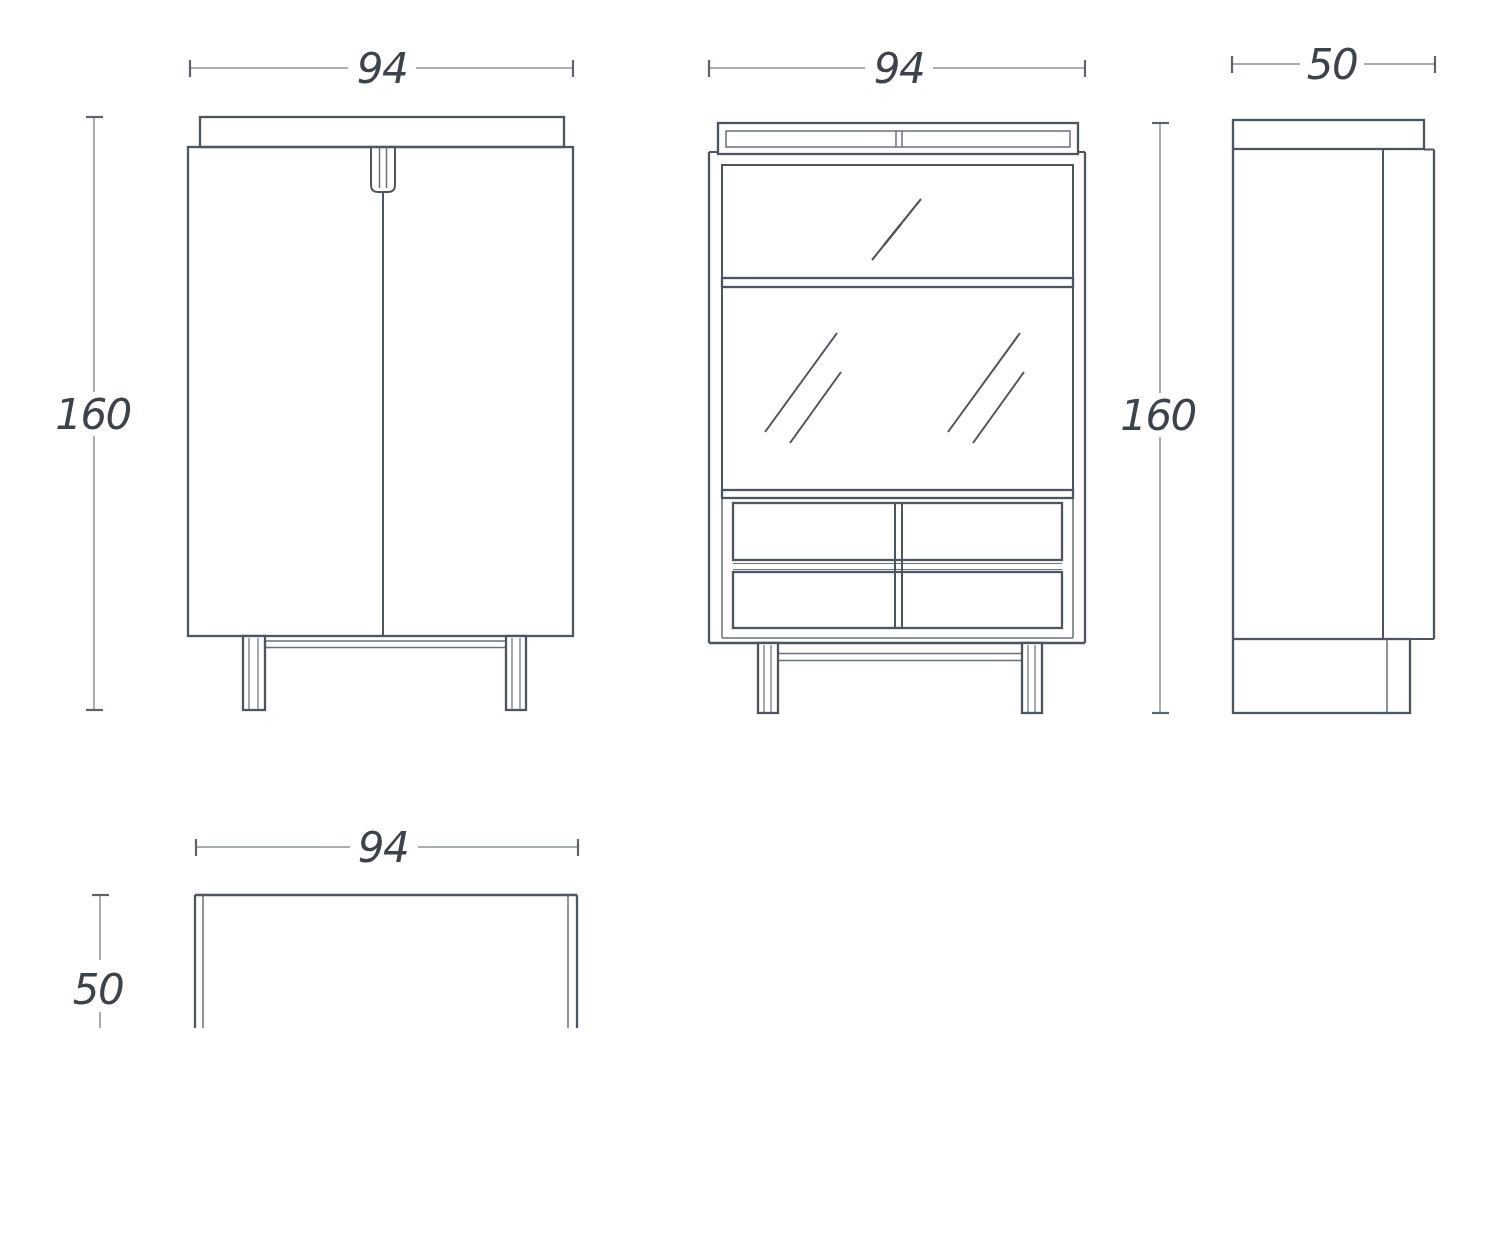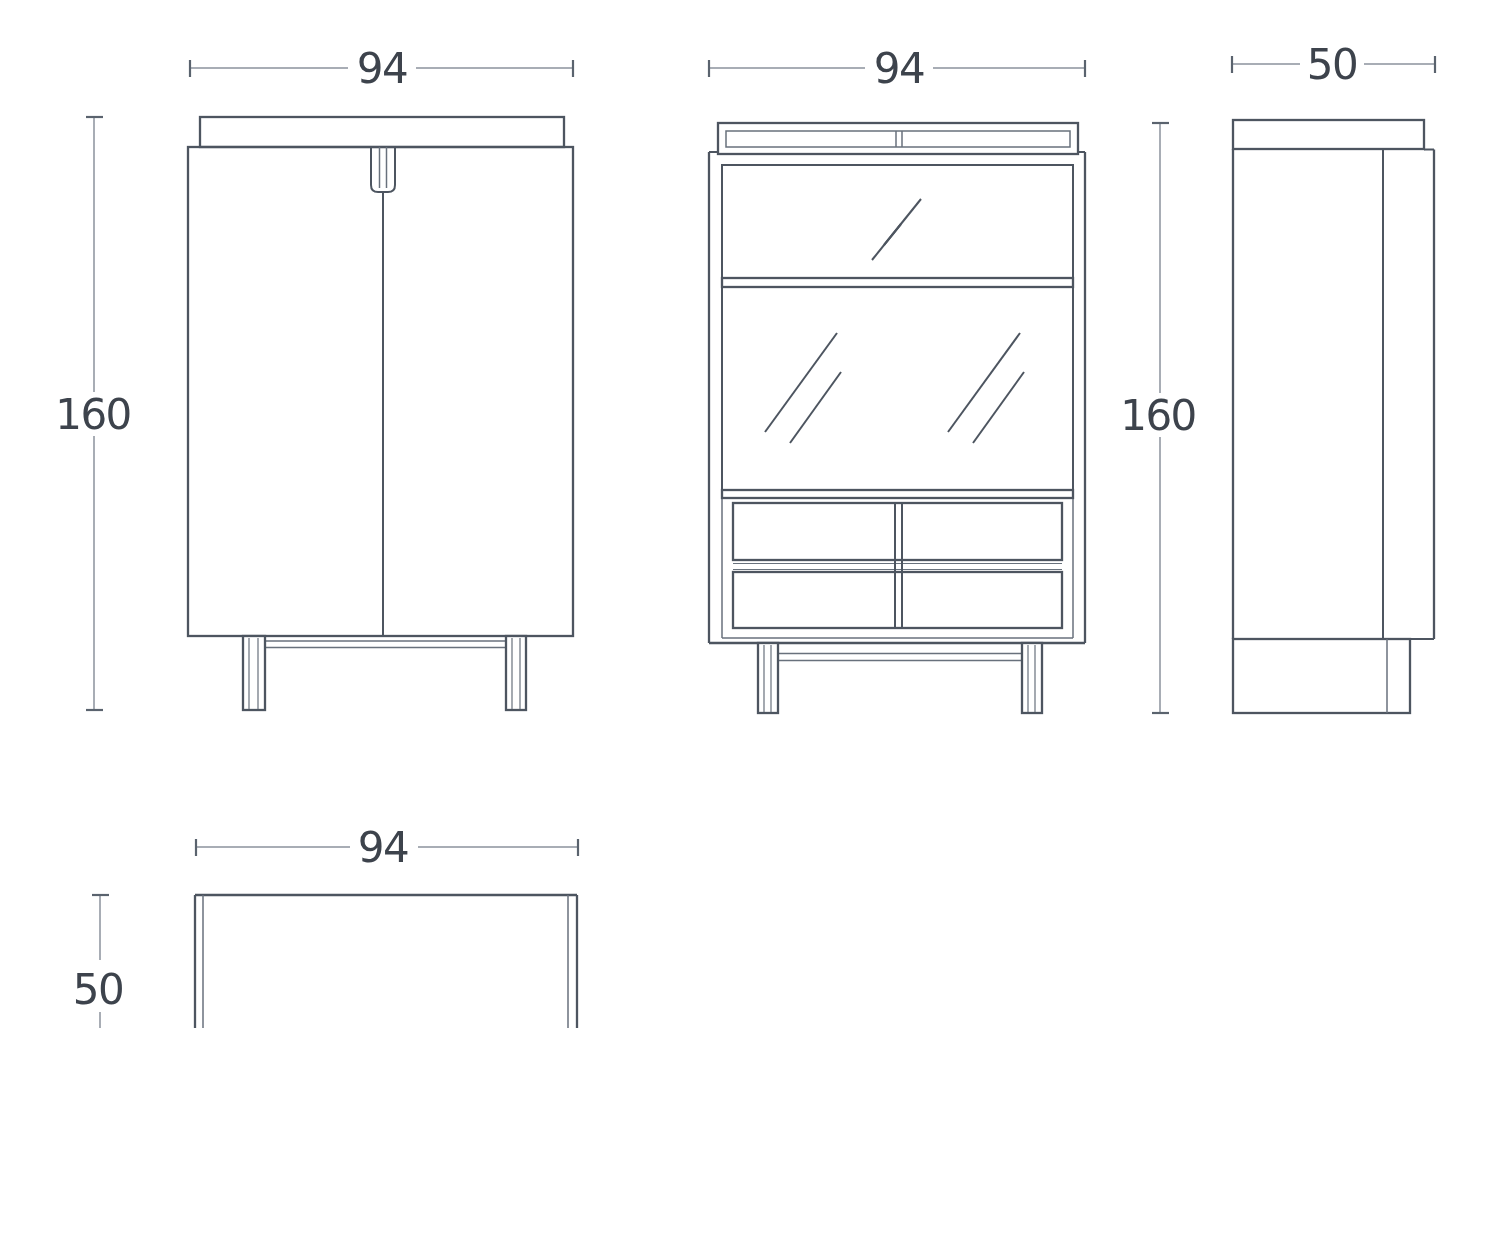--- a/index.html
+++ b/index.html
@@ -4,21 +4,21 @@
 <style>
   :root{
     --c-line:#4d5560;
     --c-line-light:#68717c;
     --c-dim:#a8adb5;
     --c-tick:#5a636e;
     --c-text:#3d434c;
     --c-bg:#ffffff;
   }
   html,body{margin:0;padding:0;background:var(--c-bg);}
-  .stage{width:1504px;height:1028px;position:relative;background:var(--c-bg);overflow:hidden;}
+  .stage{width:1504px;height:1028px;position:relative;background:var(--c-bg);overflow:hidden;font-style:italic;}
   svg{display:block;}
   .ln  {stroke:var(--c-line);stroke-width:2.3;fill:none;}
   .ln2 {stroke:var(--c-line);stroke-width:2;fill:none;}
   .thin{stroke:var(--c-line-light);stroke-width:1.5;fill:none;}
   .hair{stroke:var(--c-line-light);stroke-width:1.2;fill:none;}
   .boxw{stroke:var(--c-line);stroke-width:2.3;fill:#ffffff;}
   .dim {stroke:var(--c-dim);stroke-width:2;fill:none;}
   .tick{stroke:var(--c-tick);stroke-width:2.2;fill:none;}
   .gap {fill:#ffffff;stroke:none;}
   .band{stroke:#47505a;stroke-width:10;fill:none;stroke-linejoin:miter;stroke-linecap:butt;}

